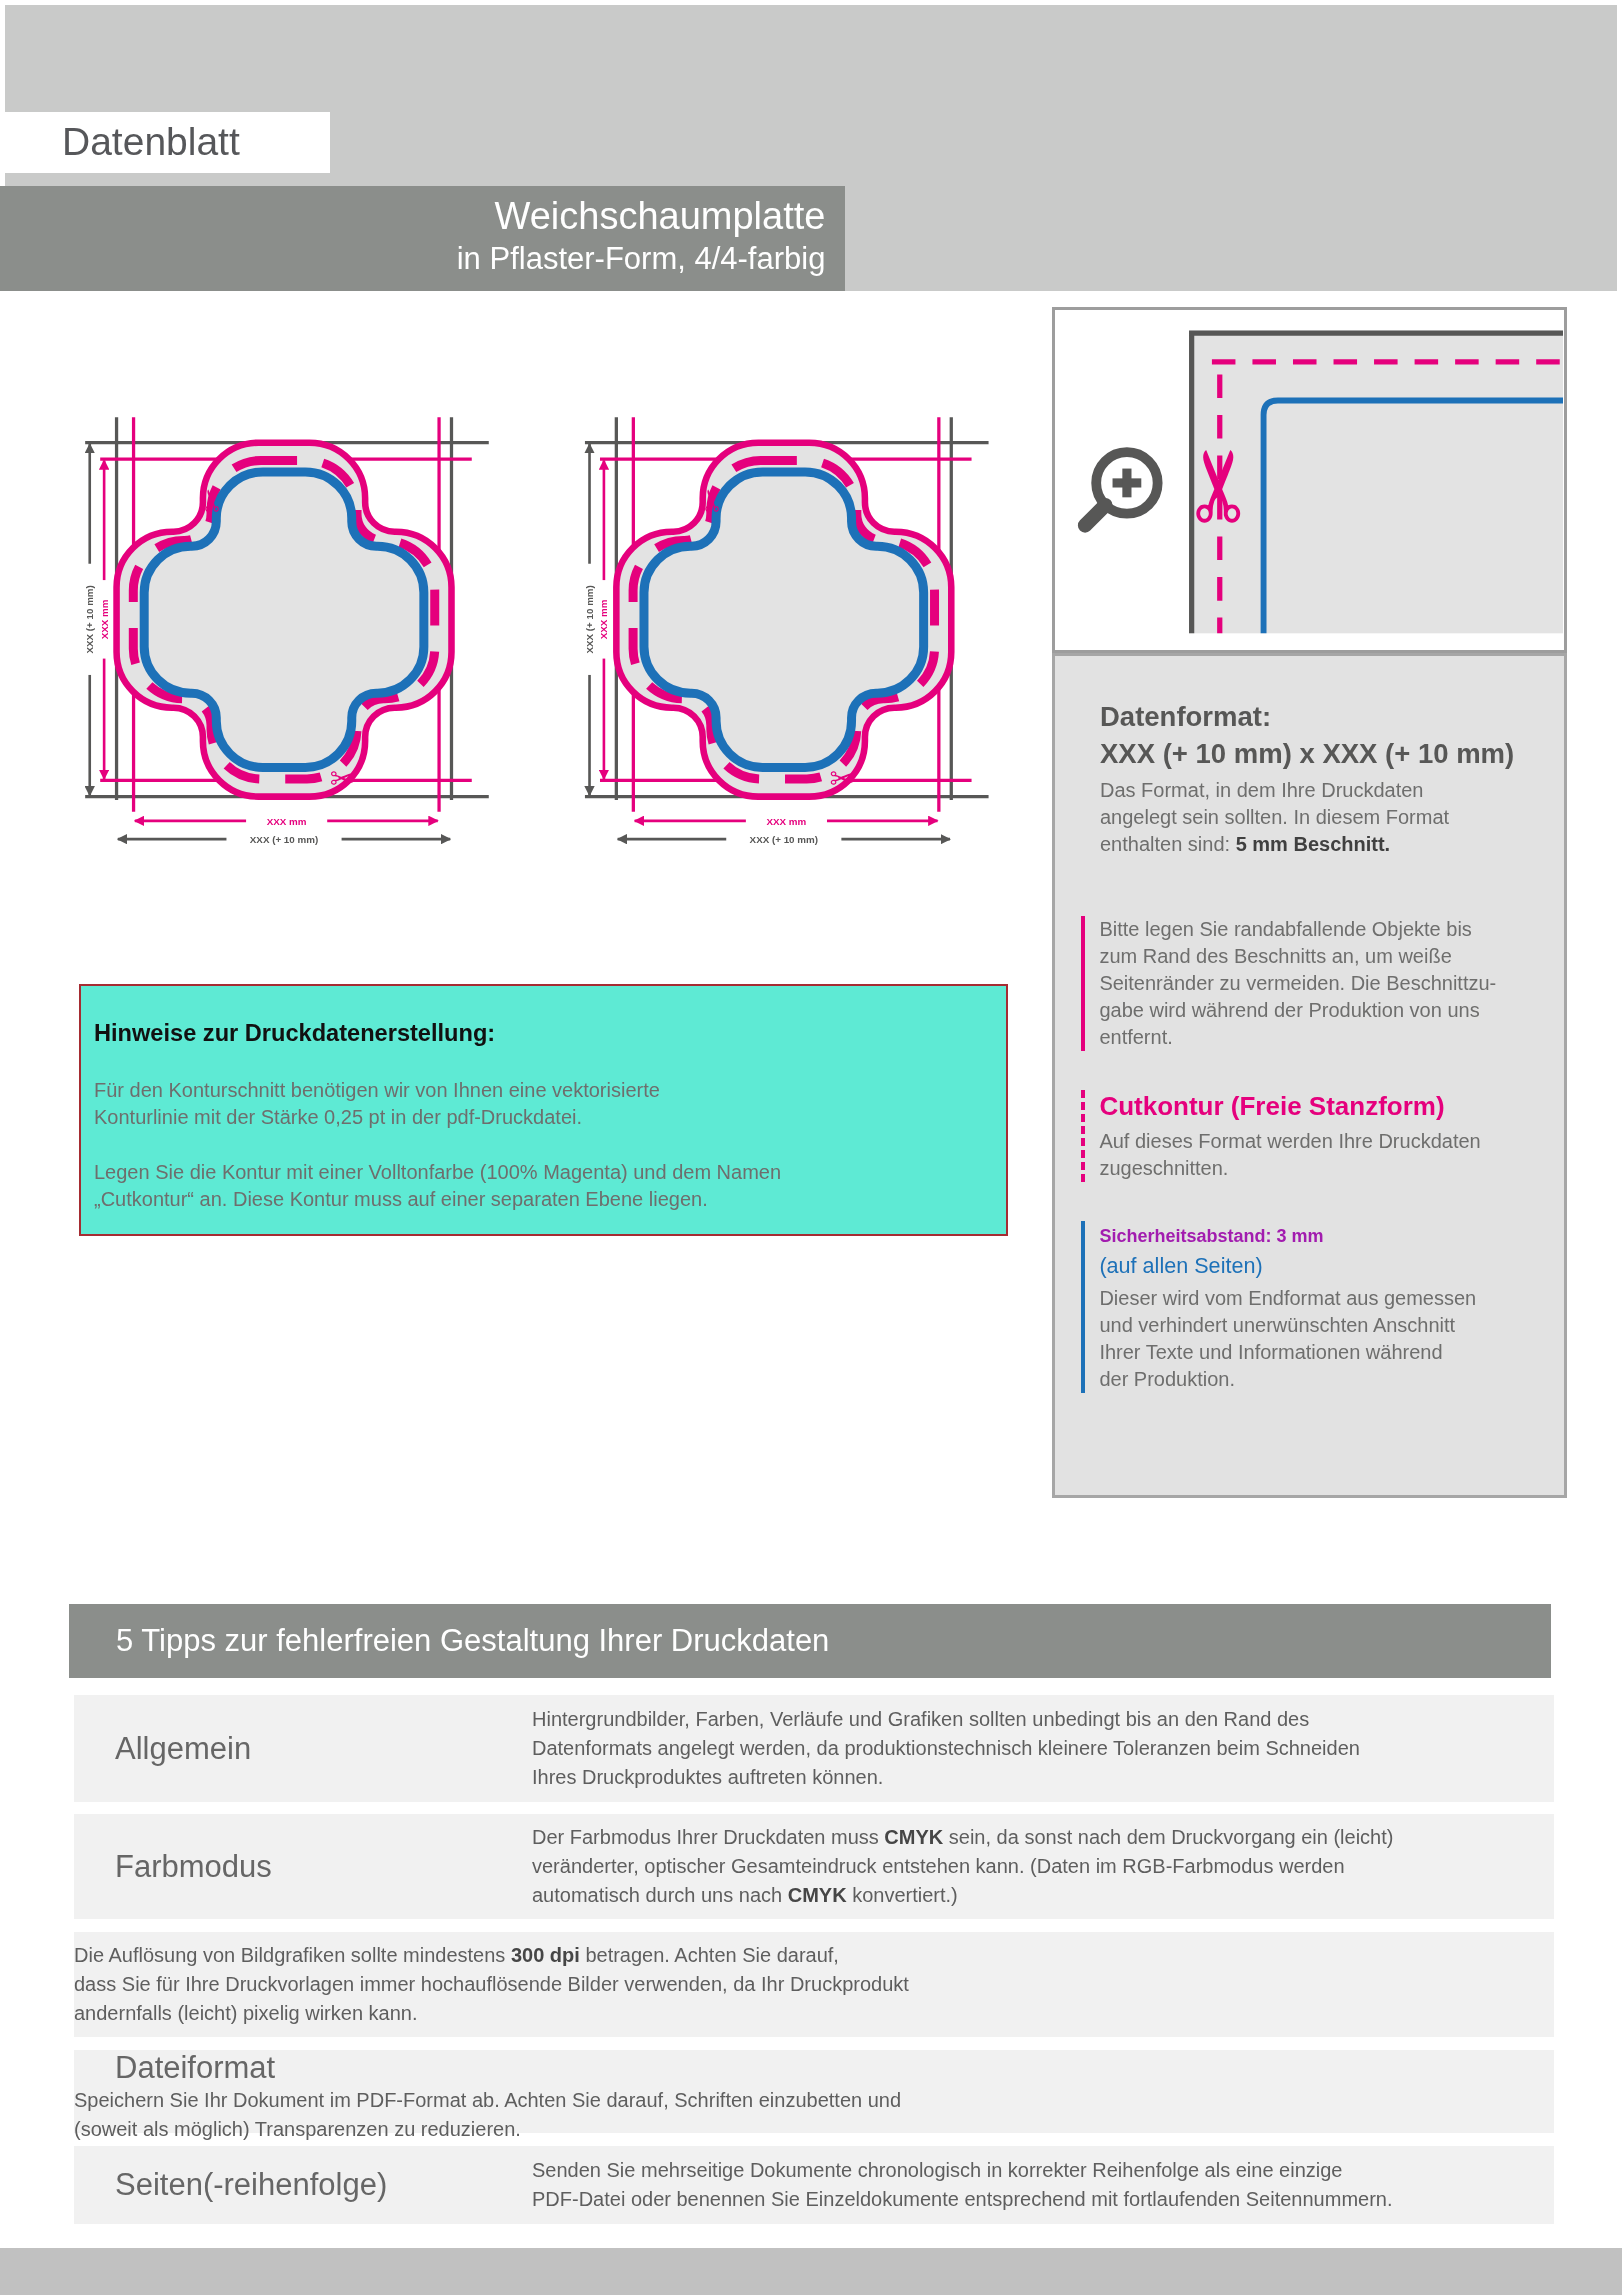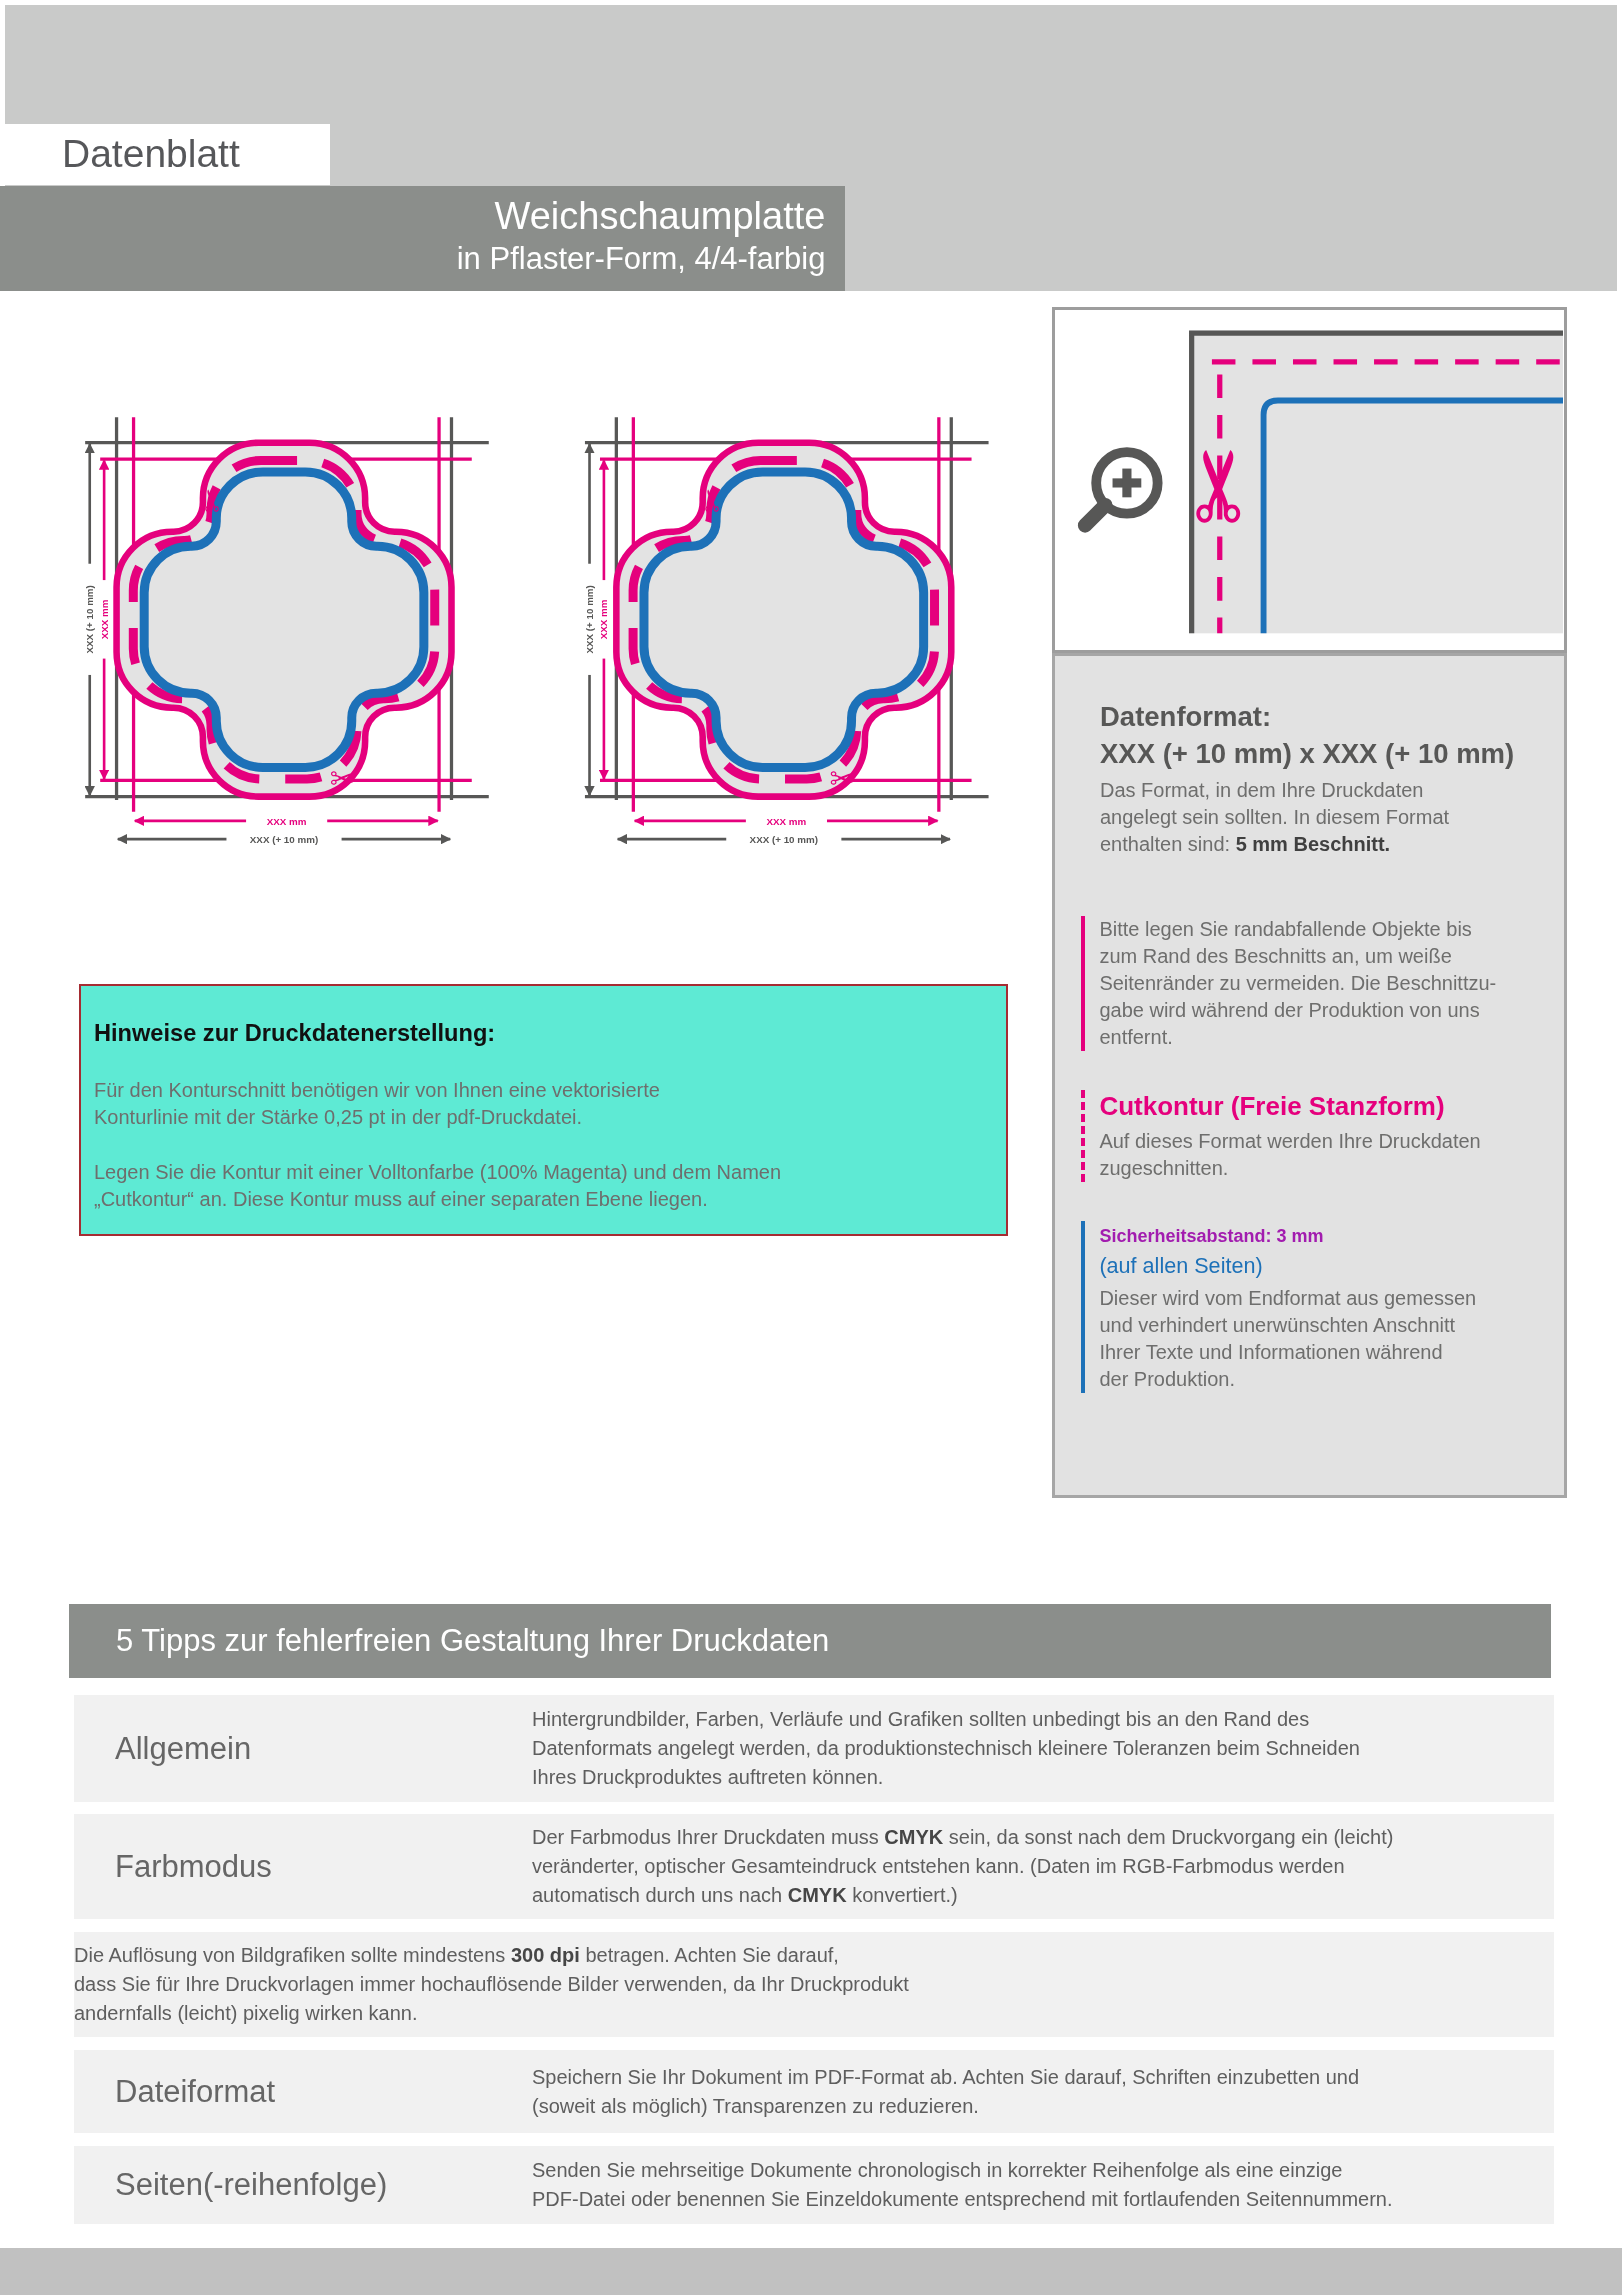--- a/index.html
+++ b/index.html
@@ -1,21 +1,21 @@
 <!DOCTYPE html>
 <html style="font-size:10.5px"><head>
 <meta charset="utf-8">
 <style>
   html,body{margin:0;padding:0;background:#fff}
   .page{position:relative;width:1623px;height:2295px;background:#fff;overflow:hidden;
         font-family:"Liberation Sans",sans-serif;}
 
   
   .topband{position:absolute;left:5.2px;top:5.2px;width:1612px;height:286px;background:#c9cac9}
-  .datenblatt{position:absolute;left:0;top:124px;width:330px;height:61px;background:#fff;
+  .datenblatt{position:absolute;left:0;top:112px;width:330px;height:61px;background:#fff;
               box-sizing:border-box;padding-left:62px;font-size:39px;color:#56575a;line-height:60px}
   .titleband{position:absolute;left:0;top:186px;width:845px;height:105px;background:#8b8e8b;
              box-sizing:border-box;color:#fff;text-align:right;padding:9.2px 19.6px 0 0;font-weight:300}
   .titleband .t1{font-size:38px;line-height:43px}
   .titleband .t2{font-size:31px;line-height:41px}
 
   
   .diagrams{position:absolute;left:56px;top:393px;width:982px;height:471px}
   .fgray{stroke:#575756;stroke-width:5}
   .fmag{stroke:#e5007d;stroke-width:5}
@@ -192,21 +192,21 @@
         <div class="tips-label">Farbmodus</div>
         <div class="tips-text"><div><span>Der Farbmodus Ihrer Druckdaten muss </span><b>CMYK</b><span> sein, da sonst nach dem Druckvorgang ein (leicht)
 veränderter, optischer Gesamteindruck entstehen kann. (Daten im RGB-Farbmodus werden
 automatisch durch uns nach </span><b>CMYK</b><span> konvertiert.)</span></div></div>
       </div>
       <div class="tips-row" style="top: 1932px; height: 105px;">
         <div class="tips-text"><div><span>Die Auflösung von Bildgrafiken sollte mindestens </span><b>300 dpi</b><span> betragen. Achten Sie darauf,
 dass Sie für Ihre Druckvorlagen immer hochauflösende Bilder verwenden, da Ihr Druckprodukt
 andernfalls (leicht) pixelig wirken kann.</span></div></div>
       </div>
-      <div class="tips-row" style="top: 2050px; height: 83px;">
+      <div class="tips-row" style="top: 2050px; height: 83px; flex-direction: column;">
         <div class="tips-label">Dateiformat</div>
         <div class="tips-text"><div><span>Speichern Sie Ihr Dokument im PDF-Format ab. Achten Sie darauf, Schriften einzubetten und
 (soweit als möglich) Transparenzen zu reduzieren.</span></div></div>
       </div>
       <div class="tips-row" style="top: 2146px; height: 78px;">
         <div class="tips-label">Seiten(-reihenfolge)</div>
         <div class="tips-text"><div><span>Senden Sie mehrseitige Dokumente chronologisch in korrekter Reihenfolge als eine einzige
 PDF-Datei oder benennen Sie Einzeldokumente entsprechend mit fortlaufenden Seitennummern.</span></div></div>
       </div>
     </div>

